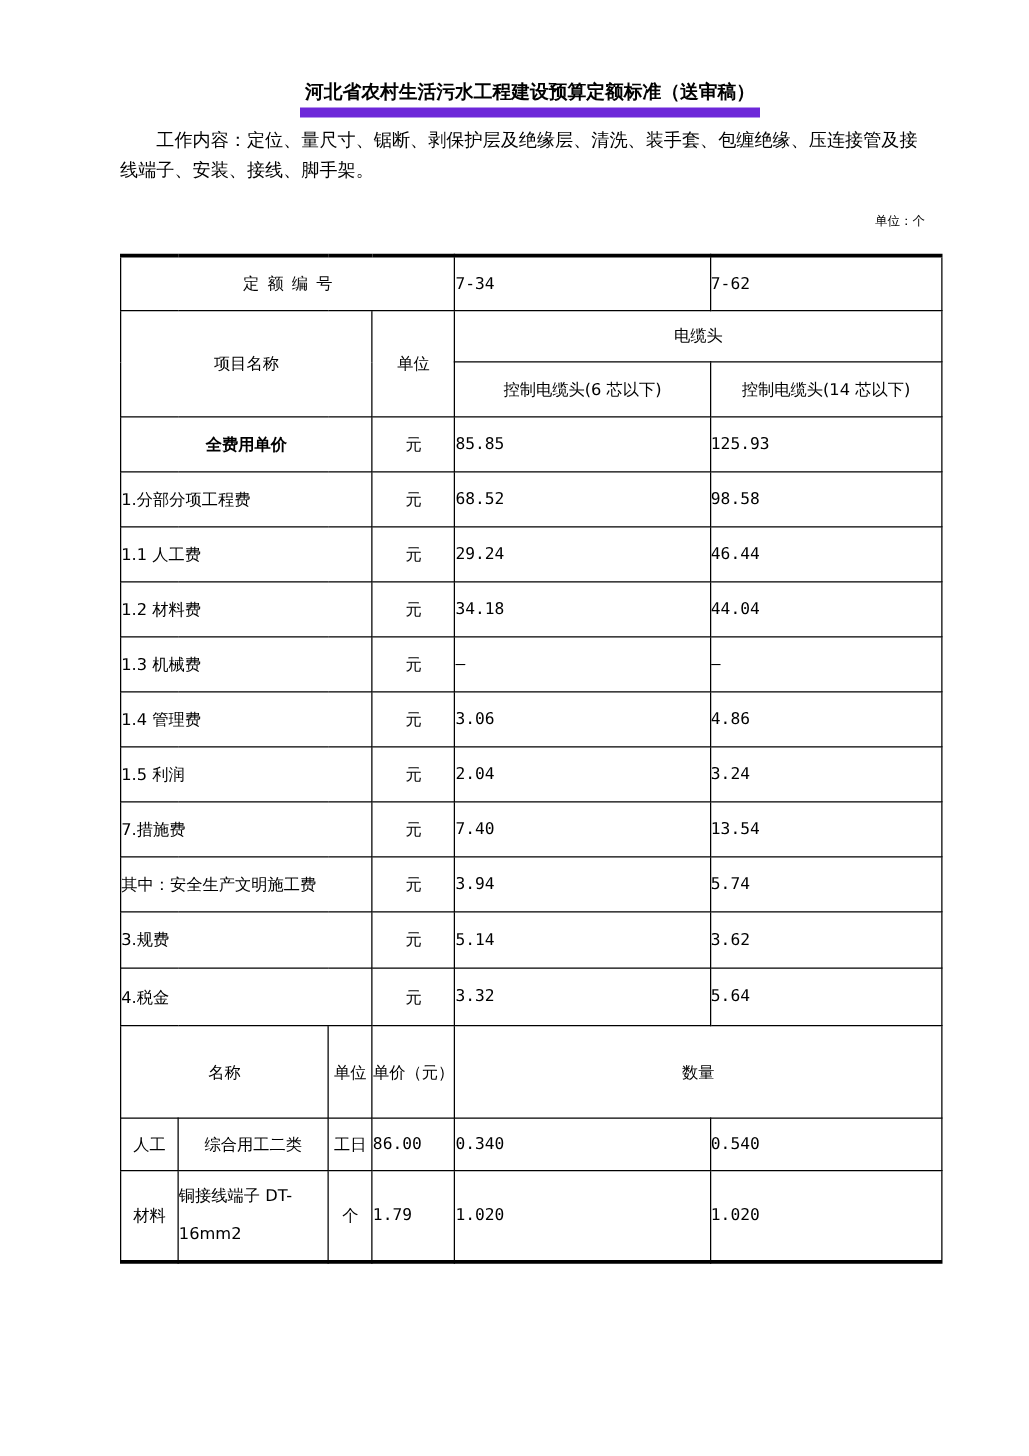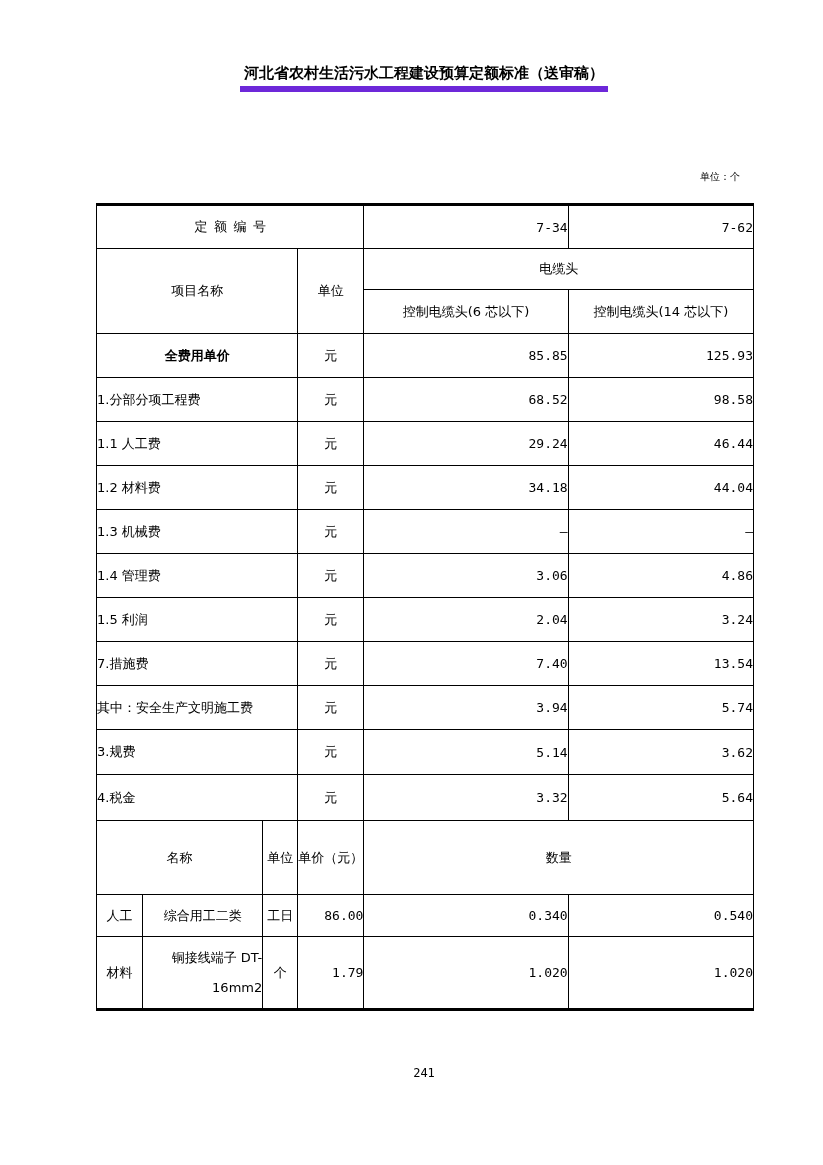--- a/index.html
+++ b/index.html
@@ -14,21 +14,21 @@
   }
   .title {
     position: absolute;
     top: 62px; left: 96px; width: 656px;
     text-align: center;
     font-size: 15px; font-weight: bold;
     line-height: 22px;
   }
   .title .u {
     display: inline-block;
-    border-bottom: 6px solid #6d28d9;
+    border-bottom: 8px solid #6d28d9;
     padding: 0 4px 2px 4px;
   }
   .work-content {
     position: absolute;
     top: 102px; left: 96px; width: 642px;
     font-size: 14.5px; line-height: 23.5px;
     text-align: left;
   }
   .work-content .ln1 { text-indent: 2em; }
   .unit-note {
@@ -55,47 +55,51 @@
     vertical-align: middle;
     overflow: hidden;
   }
   td.c { text-align: center; margin-left: 12px; }
   td.l { text-align: left; padding-left: 6px; }
   td.sub { padding-left: 48px; margin-left: 44px; }
   td.bold { font-weight: bold; }
   td.num, .pageno {
     font-family: "DejaVu Sans Mono", "Liberation Mono", monospace;
     font-size: 13px;
-    text-align: right;
+    text-align: left;
   }
   td.spread { letter-spacing: 0.5em; text-indent: 0.5em; }
   td.price-head {
     vertical-align: top;
     text-align: center;
     padding: 3px 0 0 2px;
     font-size: 12.5px;
     white-space: nowrap;
   }
-  td.matname { text-align: right; line-height: 30px; padding: 0 4px; }
+  td.matname { text-align: left; line-height: 30px; padding: 0 4px; }
   .pageno {
     position: absolute;
     top: 1066px; left: 96px; width: 656px;
     font-size: 12px;
     text-align: center;
   }
 </style>
 </head>
 <body>
 
 <div class="page">
 
   <div class="title">
     <span class="u">河北省农村生活污水工程建设预算定额标准（送审稿）</span>
   </div>
 
+  <div class="work-content">
+    <div class="ln1">工作内容：定位、量尺寸、锯断、剥保护层及绝缘层、清洗、装手套、包缠绝缘、压连接管及接</div>
+    <div class="ln2">线端子、安装、接线、脚手架。</div>
+  </div>
 
   <div class="unit-note">单位：个</div>
 
   <table class="quota">
     <colgroup>
       <col style="width:46px">
       <col style="width:120px">
       <col style="width:35px">
       <col style="width:66px">
       <col style="width:204px">
@@ -205,15 +209,14 @@
       <td class="c">材料</td>
       <td class="matname">铜接线端子 DT-16mm2</td>
       <td class="c">个</td>
       <td class="num">1.79</td>
       <td class="num">1.020</td>
       <td class="num">1.020</td>
     </tr>
   </tbody>
     </table>
 
-  <div class="pageno">241</div>
 
 </div>
 
 </body></html>

